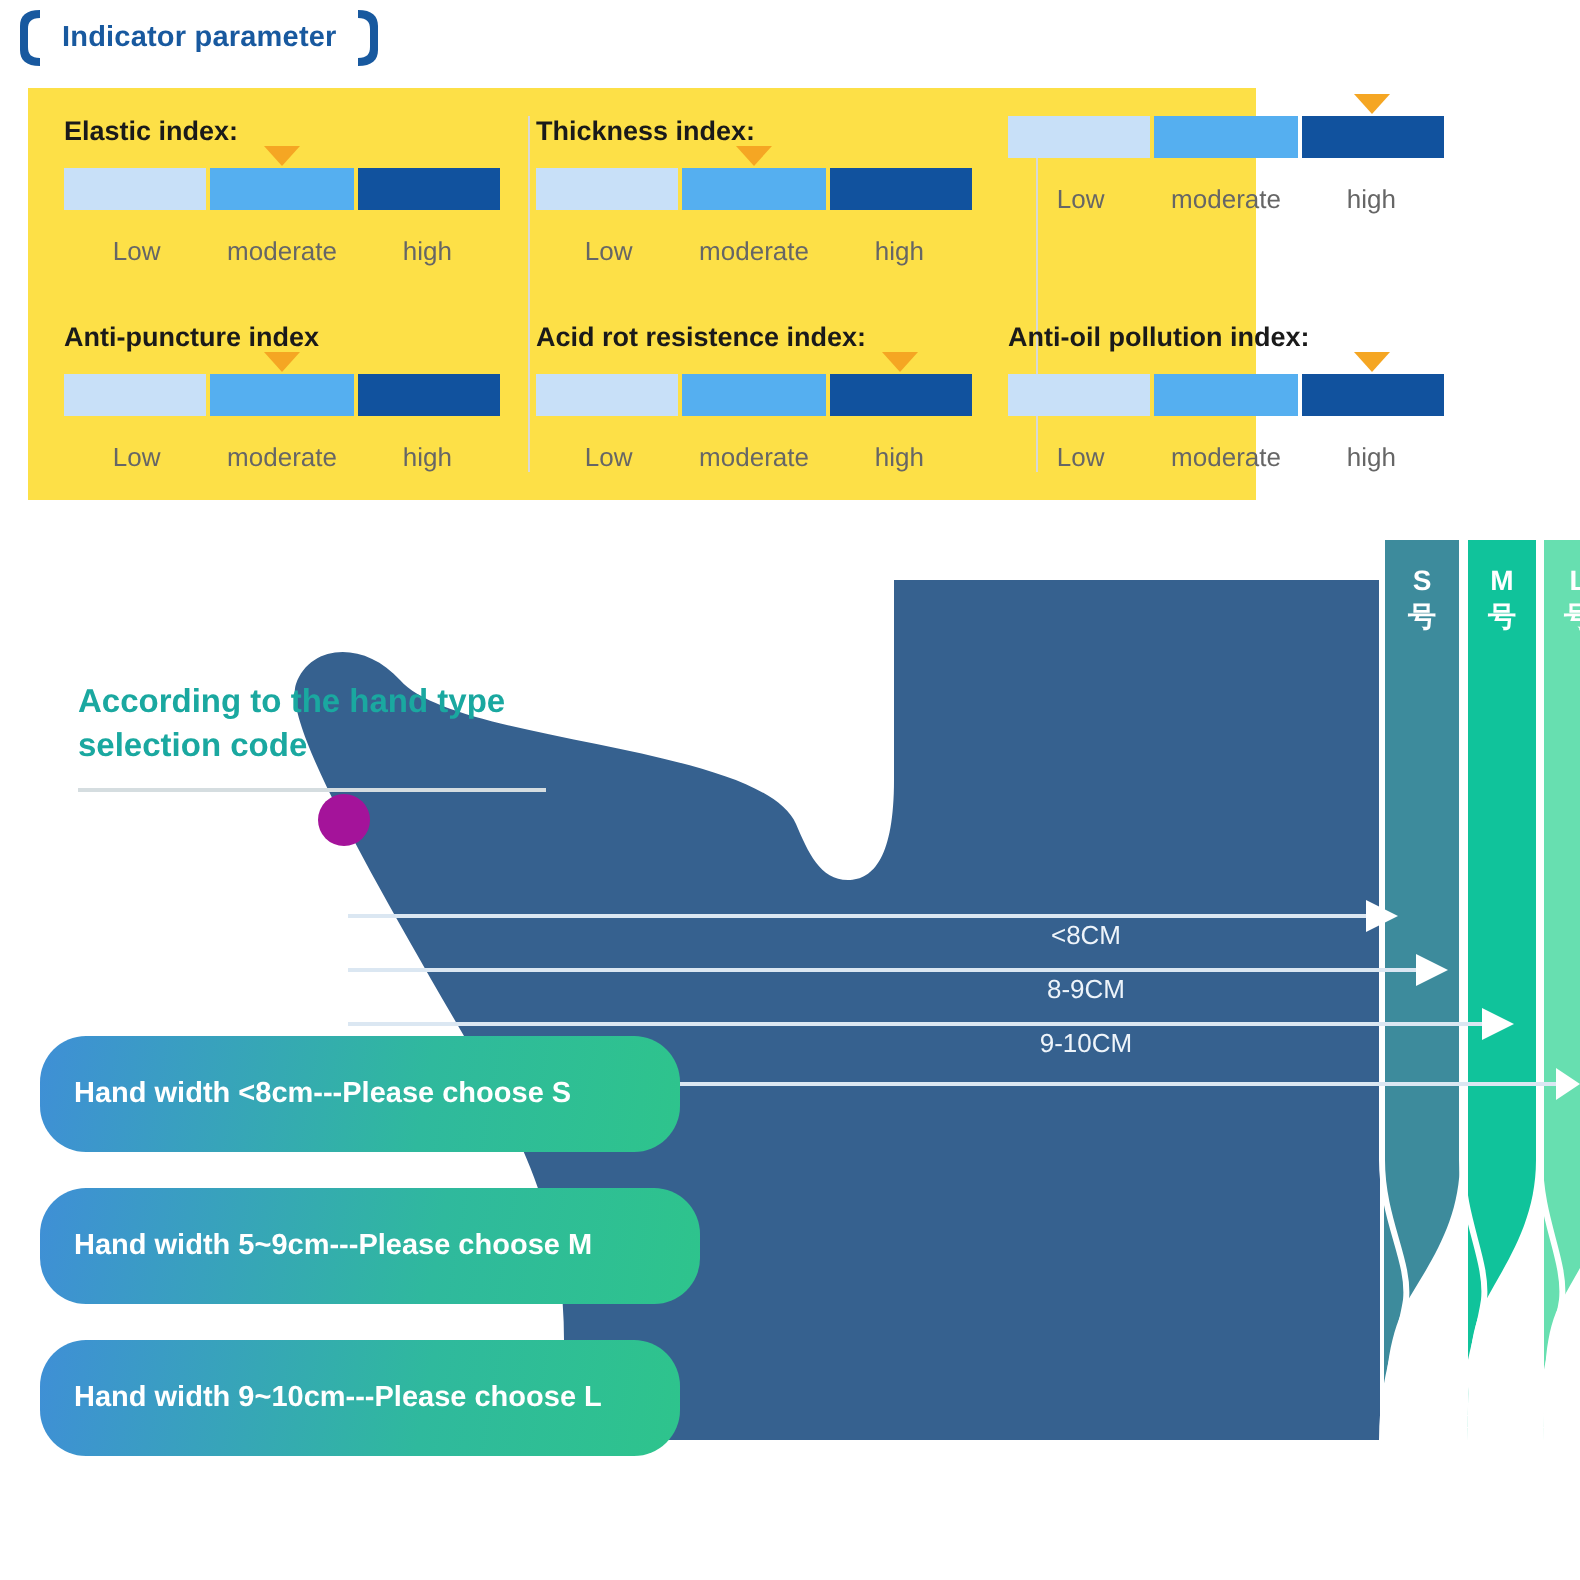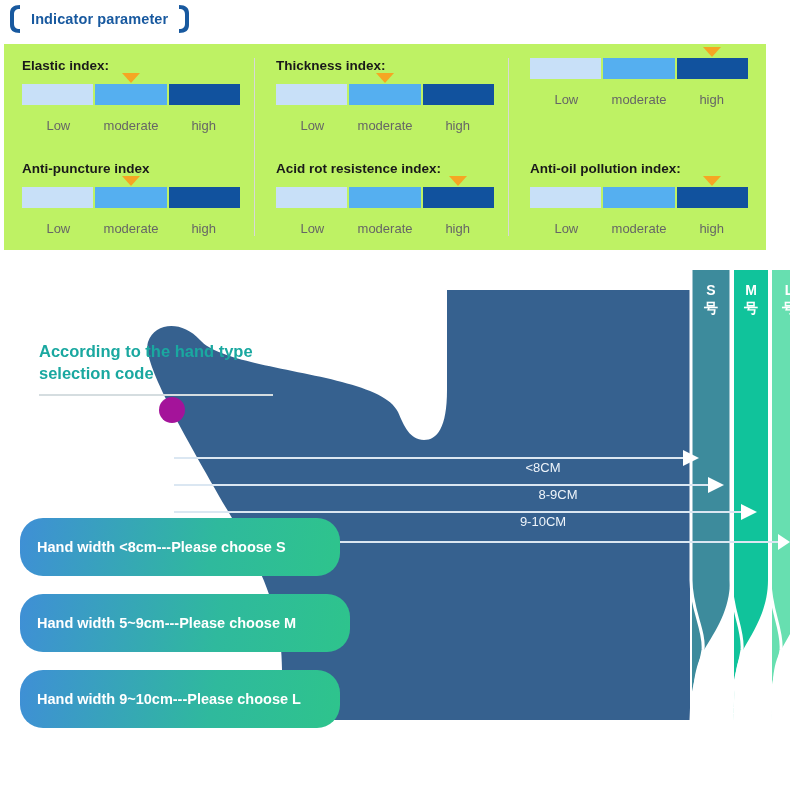--- a/index.html
+++ b/index.html
@@ -38,25 +38,25 @@
     font-size: 14.5px;
     font-weight: 600;
     color: #18599f;
     letter-spacing: 0.1px;
     white-space: nowrap;
   }
 
   
   .indicator-panel {
     position: absolute;
-    left: 4px;
+    left: 14px;
     top: 44px;
-    width: 762px;
+    width: 614px;
     height: 206px;
-    background: #bef264;
+    background: #fde047;
   }
   .ind-grid {
     position: absolute;
     inset: 0;
     display: grid;
     grid-template-columns: 1fr 1fr 1fr;
     grid-template-rows: 1fr 1fr;
   }
   .ind-cell {
     position: relative;
@@ -378,21 +378,21 @@
     <div class="size-col-label" style="left:738px; top:32px;">
       <div>M</div>
       <div>号</div>
     </div>
     <div class="size-col-label" style="left:776px; top:32px;">
       <div>L</div>
       <div>号</div>
     </div>
 
     <div class="measure-label" style="left:543px; top:210px;">&lt;8CM</div>
-    <div class="measure-label" style="left:558px; top:237px;">8-9CM</div>
+    <div class="measure-label" style="left:543px; top:237px;">8-9CM</div>
     <div class="measure-label" style="left:543px; top:264px;">9-10CM</div>
 
     <div class="heading">
       <div class="heading-text">
         <span>According to the hand type</span><br>
         <span> selection code</span>
       </div>
       <div class="heading-rule"></div>
     </div>
 

